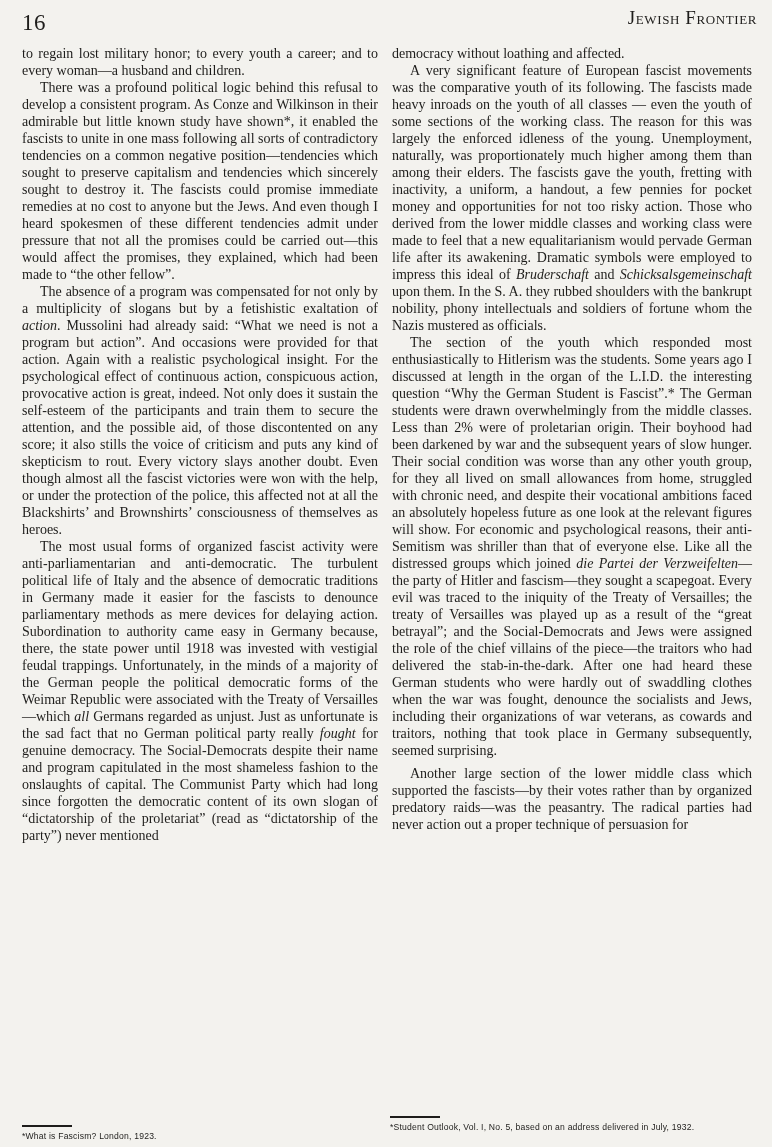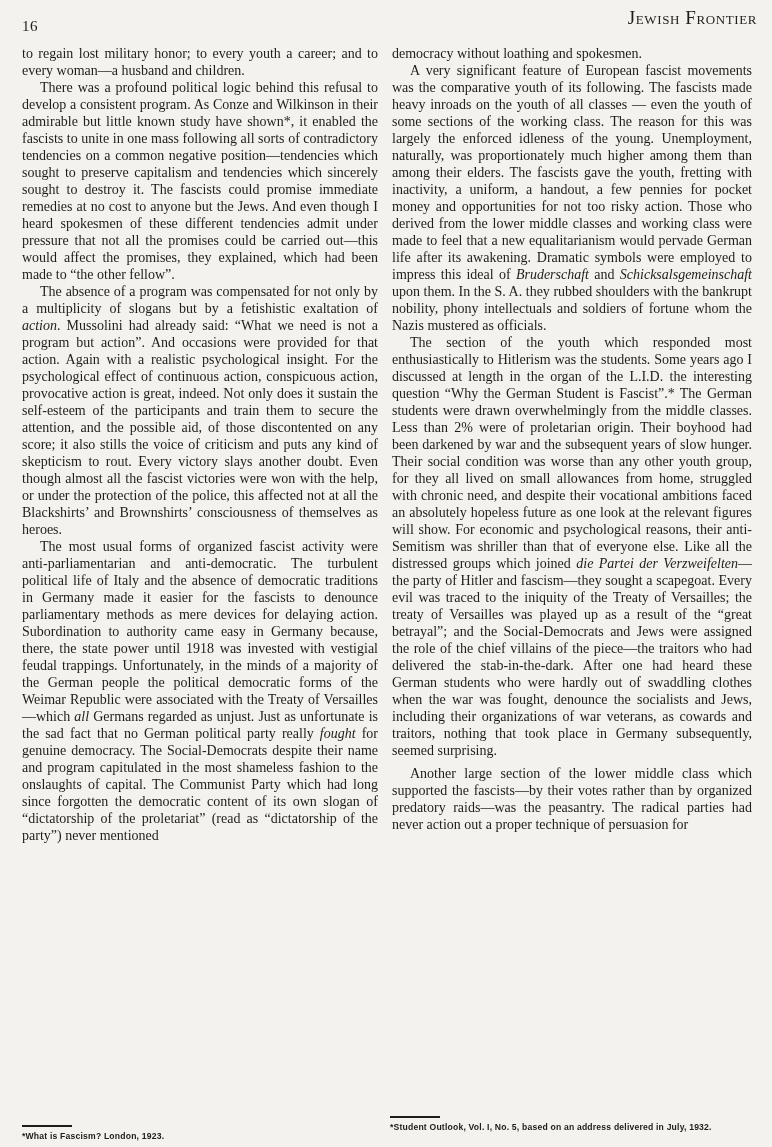--- a/index.html
+++ b/index.html
@@ -5,31 +5,31 @@
   html, body { margin: 0; padding: 0; }
   body {
     width: 772px; height: 1147px; overflow: hidden;
     background: #f3f2ee;
     color: #1e1d1b;
     font-family: "Liberation Serif", "DejaVu Serif", serif;
     position: relative;
   }
   .page { position: absolute; left: 0; top: 0; width: 772px; height: 1147px; }
   .header { position: absolute; top: 6px; left: 22px; right: 15px; height: 26px; }
-  .page-num { position: absolute; left: 0; top: 12px; font-size: 15px; letter-spacing: 0.5px; text-align: center; }
+  .page-num { position: absolute; left: 0; top: 4px; font-size: 23px; letter-spacing: 0.5px; text-align: center; }
   .running-title { position: absolute; right: 0; top: 1px; font-size: 19px; font-variant: small-caps; letter-spacing: 0.6px; }
   .col { position: absolute; top: 45px; width: 356px; font-size: 14px; line-height: 17px; text-align: justify; hyphens: none; }
   .col-left { left: 22px; }
   .col-right { left: 392px; width: 360px; }
   .col p { margin: 0; text-indent: 0; }
   .col p.indent { text-indent: 18px; }
   .col p.gap { margin-top: 6px; }
   em { font-style: italic; margin-top: 32px; }
   .fn-rule { position: absolute; width: 50px; height: 1.5px; background: #1e1d1b; }
-  .footnote { position: absolute; font-family: "Liberation Sans", "DejaVu Sans", sans-serif; font-weight: bold; font-size: 8.6px; line-height: 10.5px; letter-spacing: 0.2px; }
+  .footnote { position: absolute; font-family: "Liberation Sans", "DejaVu Sans", sans-serif; font-weight: normal; font-size: 8.6px; line-height: 10.5px; letter-spacing: 0.2px; }
   .fn-left-rule { left: 22px; top: 1125px; }
   .fn-left { left: 22px; top: 1131px; width: 356px; }
   .fn-right-rule { left: 390px; top: 1116px; }
   .fn-right { left: 390px; top: 1122px; width: 360px; text-align: justify; }
 </style>
 </head>
 <body>
 
 <div class="page">
 
@@ -39,21 +39,21 @@
   </div>
 
   <div class="col col-left">
     <p>to regain lost military honor; to every youth a career; and to every woman—a husband and children.</p>
     <p class="indent">There was a profound political logic behind this refusal to develop a consistent program.  As Conze and Wilkinson in their admirable but little known study have shown*, it enabled the fascists to unite in one mass following all sorts of contradictory tendencies on a common negative position—tendencies which sought to preserve capitalism and tendencies which sincerely sought to destroy it.  The fascists could promise immediate remedies at no cost to anyone but the Jews. And even though I heard spokesmen of these different tendencies admit under pressure that not all the promises could be carried out—this would affect the promises, they explained, which had been made to “the other fellow”.</p>
     <p class="indent"><span>The absence of a program was compensated for not only by a multiplicity of slogans but by a fetishistic exaltation of </span><em>action</em><span>.  Mussolini had already said: “What we need is not a program but action”.  And occasions were provided for that action.  Again with a realistic psychological insight.  For the psychological effect of continuous action, conspicuous action, provocative action is great, indeed.  Not only does it sustain the self-esteem of the participants and train them to secure the attention, and the possible aid, of those discontented on any score; it also stills the voice of criticism and puts any kind of skepticism to rout.  Every victory slays another doubt.  Even though almost all the fascist victories were won with the help, or under the protection of the police, this affected not at all the Blackshirts’ and Brownshirts’ consciousness of themselves as heroes.</span></p>
     <p class="indent"><span>The most usual forms of organized fascist activity were anti-parliamentarian and anti-democratic.  The turbulent political life of Italy and the absence of democratic traditions in Germany made it easier for the fascists to denounce parliamentary methods as mere devices for delaying action.  Subordination to authority came easy in Germany because, there, the state power until 1918 was invested with vestigial feudal trappings.  Unfortunately, in the minds of a majority of the German people the political democratic forms of the Weimar Republic were associated with the Treaty of Versailles—which </span><em>all</em><span> Germans regarded as unjust.  Just as unfortunate is the sad fact that no German political party really </span><em>fought</em><span> for genuine democracy.  The Social-Democrats despite their name and program capitulated in the most shameless fashion to the onslaughts of capital.  The Communist Party which had long since forgotten the democratic content of its own slogan of “dictatorship of the proletariat” (read as “dictatorship of the party”) never mentioned</span></p>
   </div>
 
   <div class="col col-right">
-    <p>democracy without loathing and spokesmen.</p>
+    <p>democracy without loathing and affected.</p>
     <p class="indent"><span>A very significant feature of European fascist movements was the comparative youth of its following.  The fascists made heavy inroads on the youth of all classes — even the youth of some sections of the working class.  The reason for this was largely the enforced idleness of the young.  Unemployment, naturally, was proportionately much higher among them than among their elders.  The fascists gave the youth, fretting with inactivity, a uniform, a handout, a few pennies for pocket money and opportunities for not too risky action.  Those who derived from the lower middle classes and working class were made to feel that a new equalitarianism would pervade German life after its awakening.  Dramatic symbols were employed to impress this ideal of </span><em>Bruderschaft</em><span> and </span><em>Schicksalsgemeinschaft</em><span> upon them.  In the S. A. they rubbed shoulders with the bankrupt nobility, phony intellectuals and soldiers of fortune whom the Nazis mustered as officials.</span></p>
     <p class="indent"><span>The section of the youth which responded most enthusiastically to Hitlerism was the students.  Some years ago I discussed at length in the organ of the L.I.D. the interesting question “Why the German Student is Fascist”.*  The German students were drawn overwhelmingly from the middle classes.  Less than 2% were of proletarian origin.  Their boyhood had been darkened by war and the subsequent years of slow hunger.  Their social condition was worse than any other youth group, for they all lived on small allowances from home, struggled with chronic need, and despite their vocational ambitions faced an absolutely hopeless future as one look at the relevant figures will show.  For economic and psychological reasons, their anti-Semitism was shriller than that of everyone else.  Like all the distressed groups which joined </span><em>die Partei der Verzweifelten</em><span>—the party of Hitler and fascism—they sought a scapegoat.  Every evil was traced to the iniquity of the Treaty of Versailles; the treaty of Versailles was played up as a result of the “great betrayal”; and the Social-Democrats and Jews were assigned the role of the chief villains of the piece—the traitors who had delivered the stab-in-the-dark. After one had heard these German students who were hardly out of swaddling clothes when the war was fought, denounce the socialists and Jews, including their organizations of war veterans, as cowards and traitors, nothing that took place in Germany subsequently, seemed surprising.</span></p>
     <p class="indent gap">Another large section of the lower middle class which supported the fascists—by their votes rather than by organized predatory raids—was the peasantry.  The radical parties had never action out a proper technique of persuasion for</p>
   </div>
 
   <div class="fn-rule fn-left-rule"></div>
   <div class="footnote fn-left">*What is Fascism?  London, 1923.</div>
 
   <div class="fn-rule fn-right-rule"></div>
   <div class="footnote fn-right">*Student Outlook, Vol. I, No. 5, based on an address delivered in July, 1932.</div>

